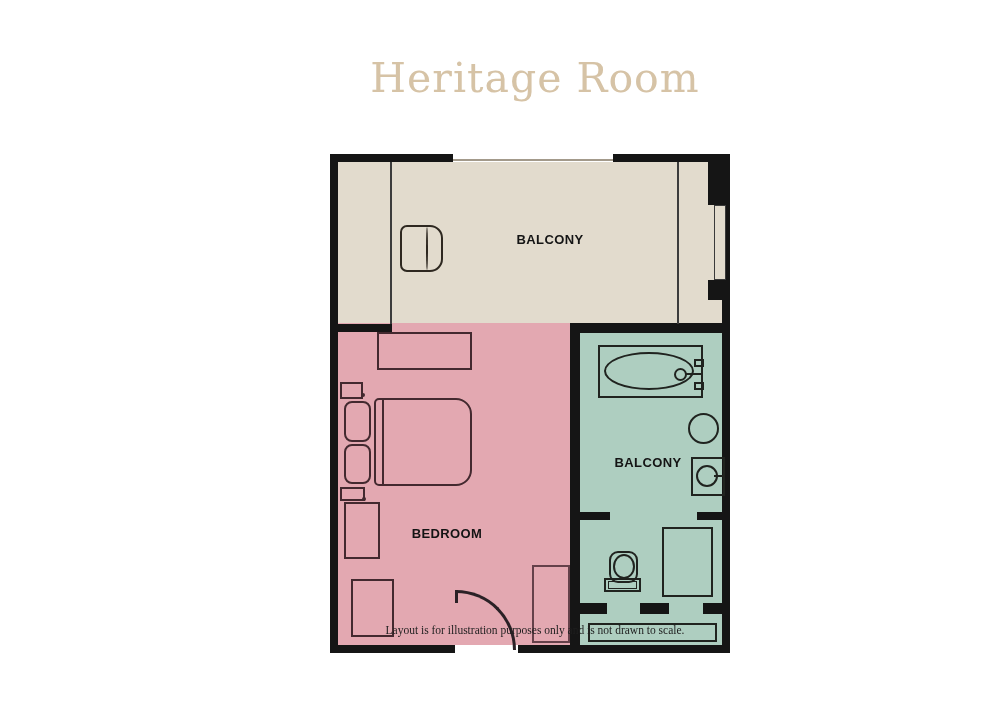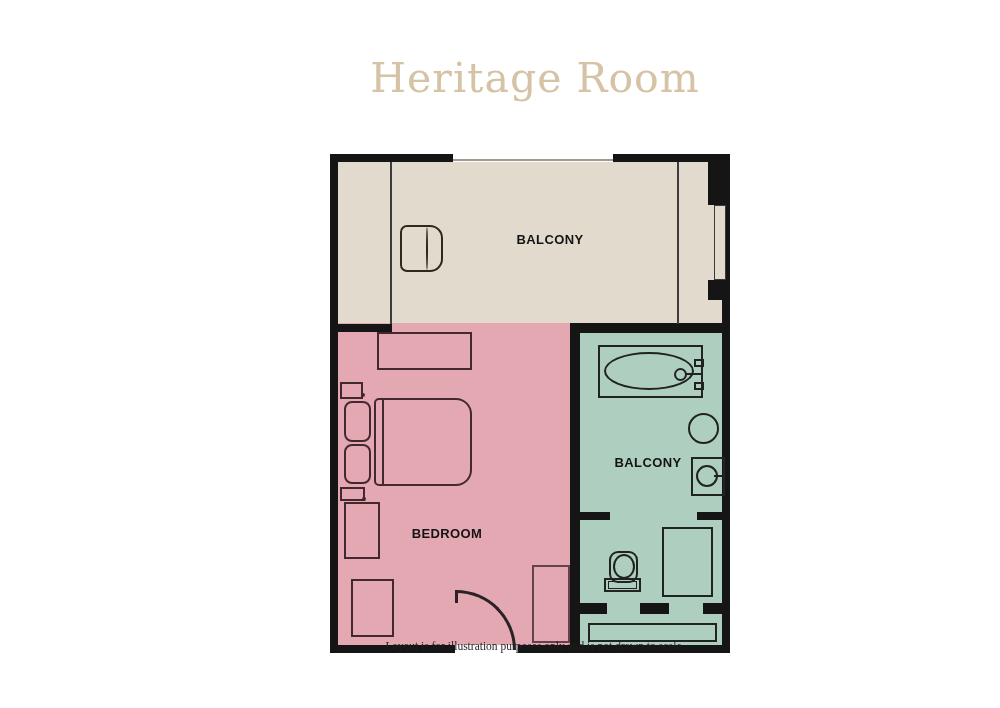--- a/index.html
+++ b/index.html
@@ -27,21 +27,21 @@
     white-space:nowrap;
   }
   .divline{position:absolute;width:2px;background:#3c3c3c;}
   #door-arc{
     position:absolute;left:126px;top:436px;width:60px;height:60px;
     border-top:3px solid #2b2126;border-right:3px solid #2b2126;
     border-top-right-radius:100%;
   }
   #window{position:absolute;border:1px solid #3a3a3a;}
   #caption{
-    position:absolute;left:300px;top:640px;width:470px;text-align:center;
+    position:absolute;left:300px;top:624px;width:470px;text-align:center;
     font-family:"Liberation Serif",serif;font-size:11.5px;color:#1e1e1e;
   }
 </style>
 </head>
 <body>
 
 <div id="title" style="color: rgb(214, 195, 166);">Heritage Room</div>
 
 <div id="plan">
 

